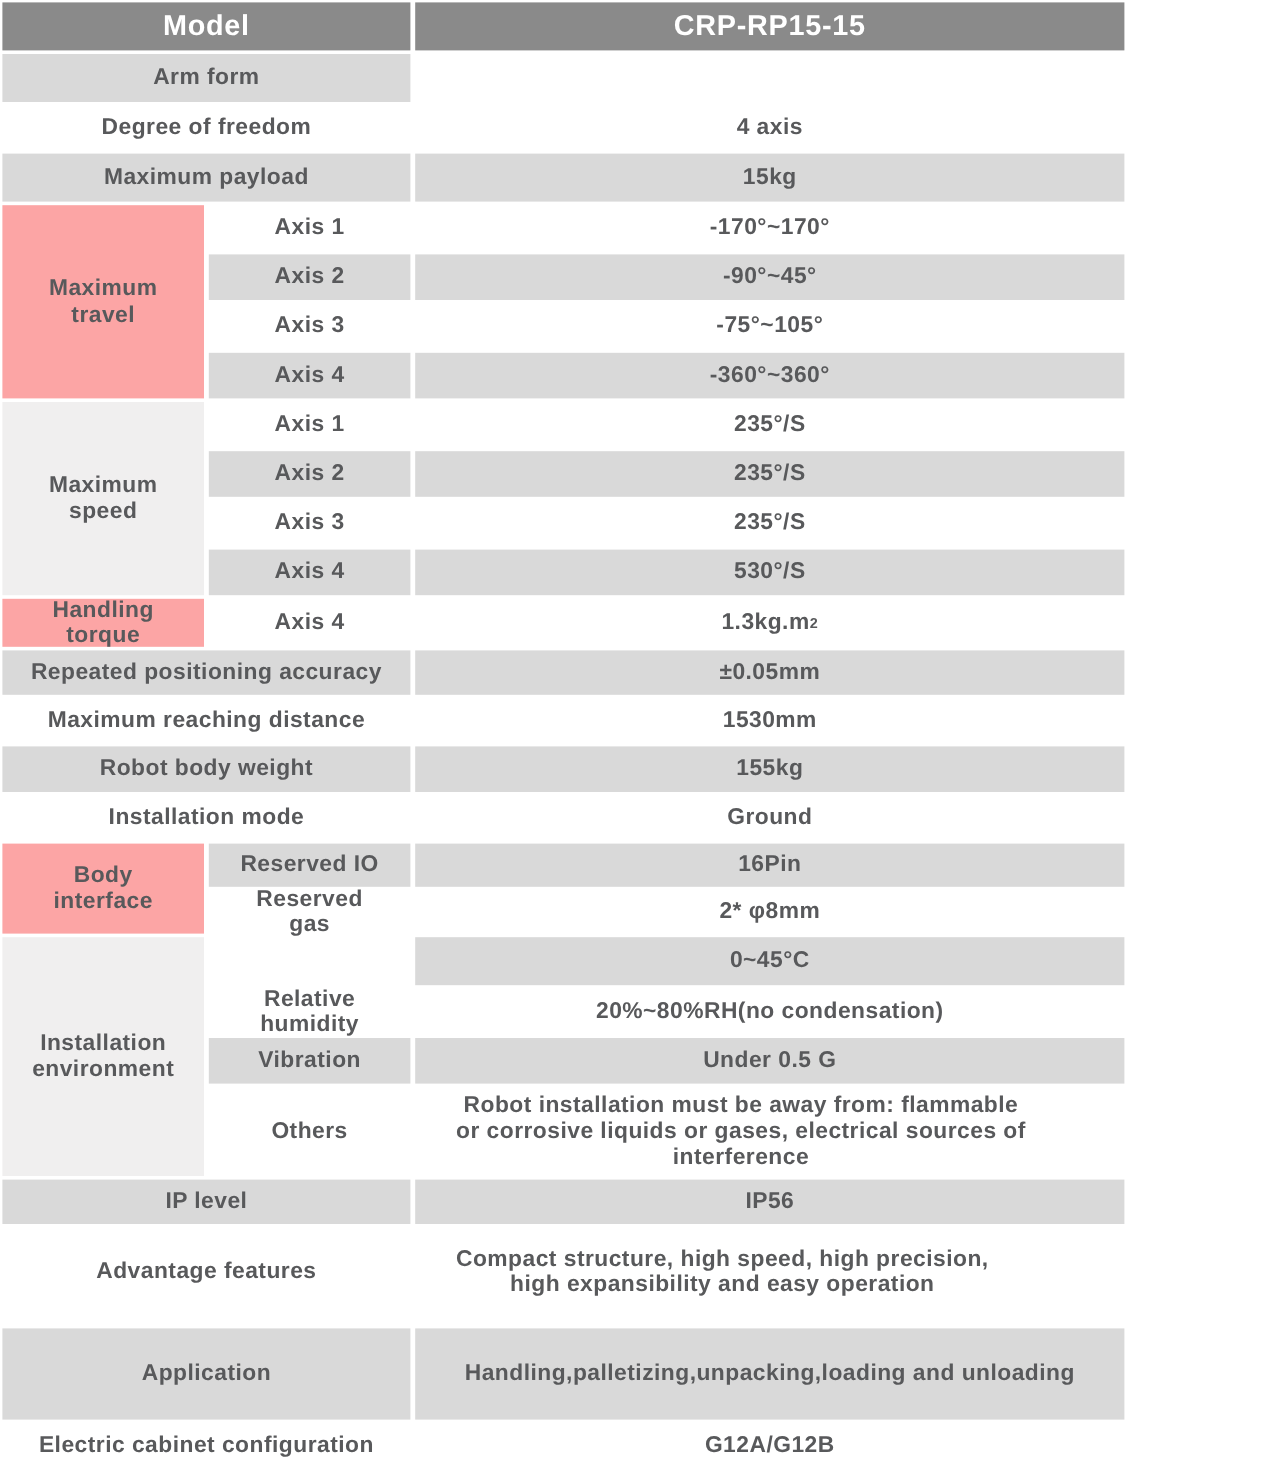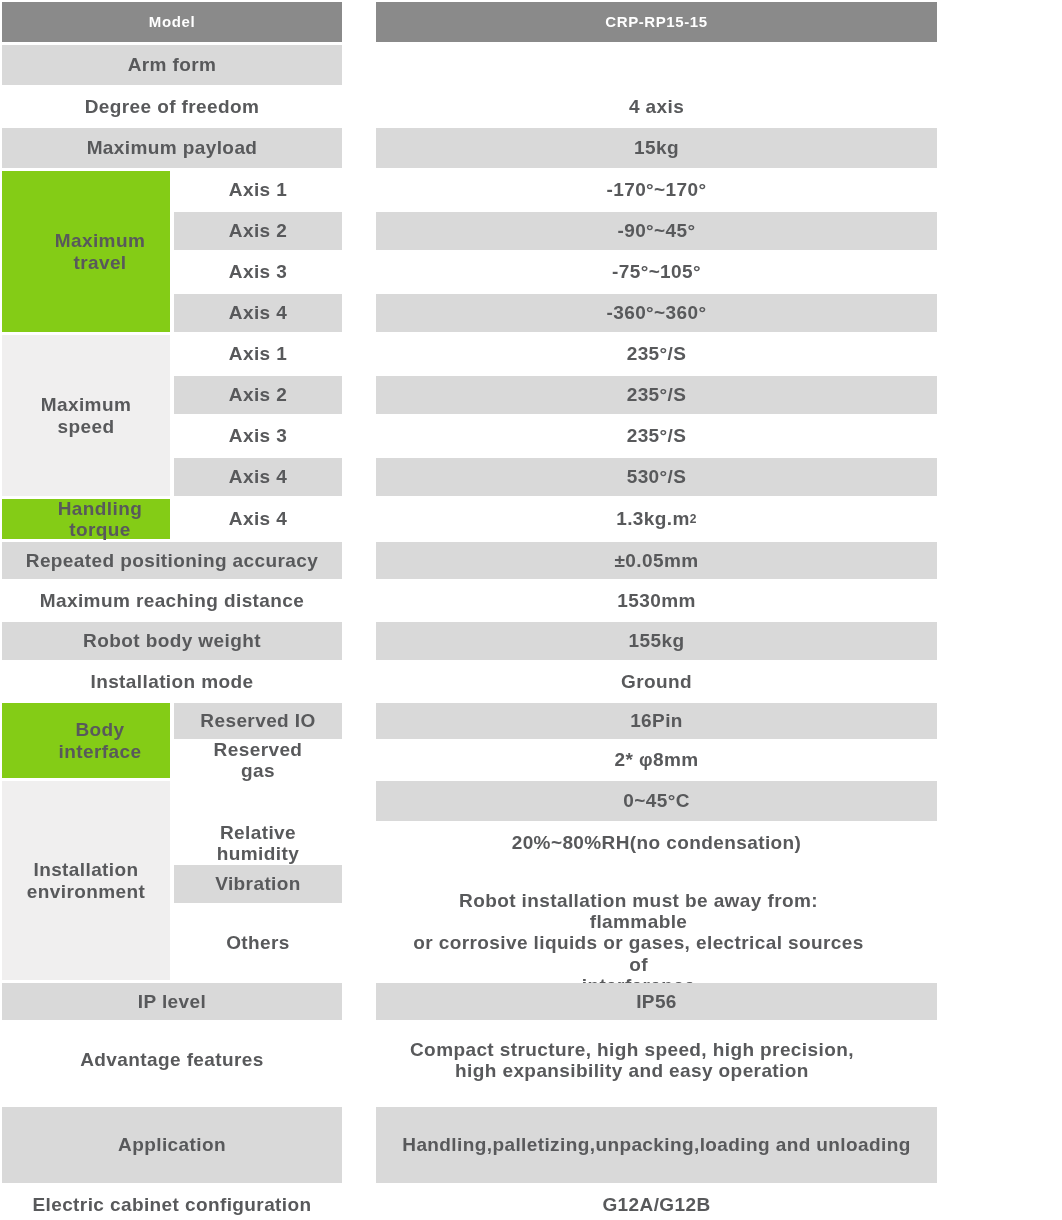--- a/index.html
+++ b/index.html
@@ -21,26 +21,26 @@
     display: flex; align-items: center; justify-content: center;
     text-align: center;
     font-size: 19px; font-weight: 600; letter-spacing: 0.4px;
     line-height: 1.12;
     padding: 0 10px;
     box-sizing: border-box;
   }
   .c-full { grid-column: 1 / 3; }
   .c-grp  { grid-column: 1; }
   .c-sub  { grid-column: 2; padding: 0 20px; }
-  .c-val  { grid-column: 3; margin-left: 30px; }
+  .c-val  { grid-column: 3; }
   .bg-dark { background: #8a8a8a; color: #ffffff; }
   .bg-gray { background: #d9d9d9; }
-  .bg-mid  { background: #84cc16; justify-content: flex-end; }
+  .bg-mid  { background: #fca5a5; }
   .bg-pale { background: #f0efef; }
-  .header { font-size: 15px; font-weight: bold; letter-spacing: 0.6px; }
+  .header { font-size: 24px; font-weight: bold; letter-spacing: 0.6px; }
   .grp-inner { display: inline-block; max-width: 120px; }
   .left {
     justify-content: flex-start; text-align: center;
     padding-left: 34px; padding-right: 70px;
     white-space: pre-line;
   }
   .sup { font-size: 12px; vertical-align: super; line-height: 1; }
 </style>
 </head>
 <body>
@@ -111,20 +111,21 @@
   <div class="cell c-sub" style="grid-row:19">Reserved gas</div>
   <div class="cell c-val" style="grid-row:19">2* φ8mm</div>
 
   <div class="cell bg-pale c-grp" style="grid-row:20 / span 4">
       <span class="grp-inner">Installation environment</span>
     </div>
   <div class="cell bg-gray c-val" style="grid-row:20">0~45°C</div>
   <div class="cell c-sub" style="grid-row:21">Relative humidity</div>
   <div class="cell c-val" style="grid-row:21">20%~80%RH(no condensation)</div>
   <div class="cell bg-gray c-sub" style="grid-row:22">Vibration</div>
+  <div class="cell bg-gray c-val" style="grid-row:22">Under 0.5 G</div>
   <div class="cell c-sub" style="grid-row:23">Others</div>
   <div class="cell c-val left" style="grid-row:23">Robot installation must be away from: flammable
 or corrosive liquids or gases, electrical sources of
 interference</div>
 
   <div class="cell bg-gray c-full" style="grid-row:24">IP level</div>
   <div class="cell bg-gray c-val" style="grid-row:24">IP56</div>
 
   <div class="cell c-full" style="grid-row:25">Advantage features</div>
   <div class="cell c-val left" style="grid-row:25">Compact structure, high speed, high precision,

